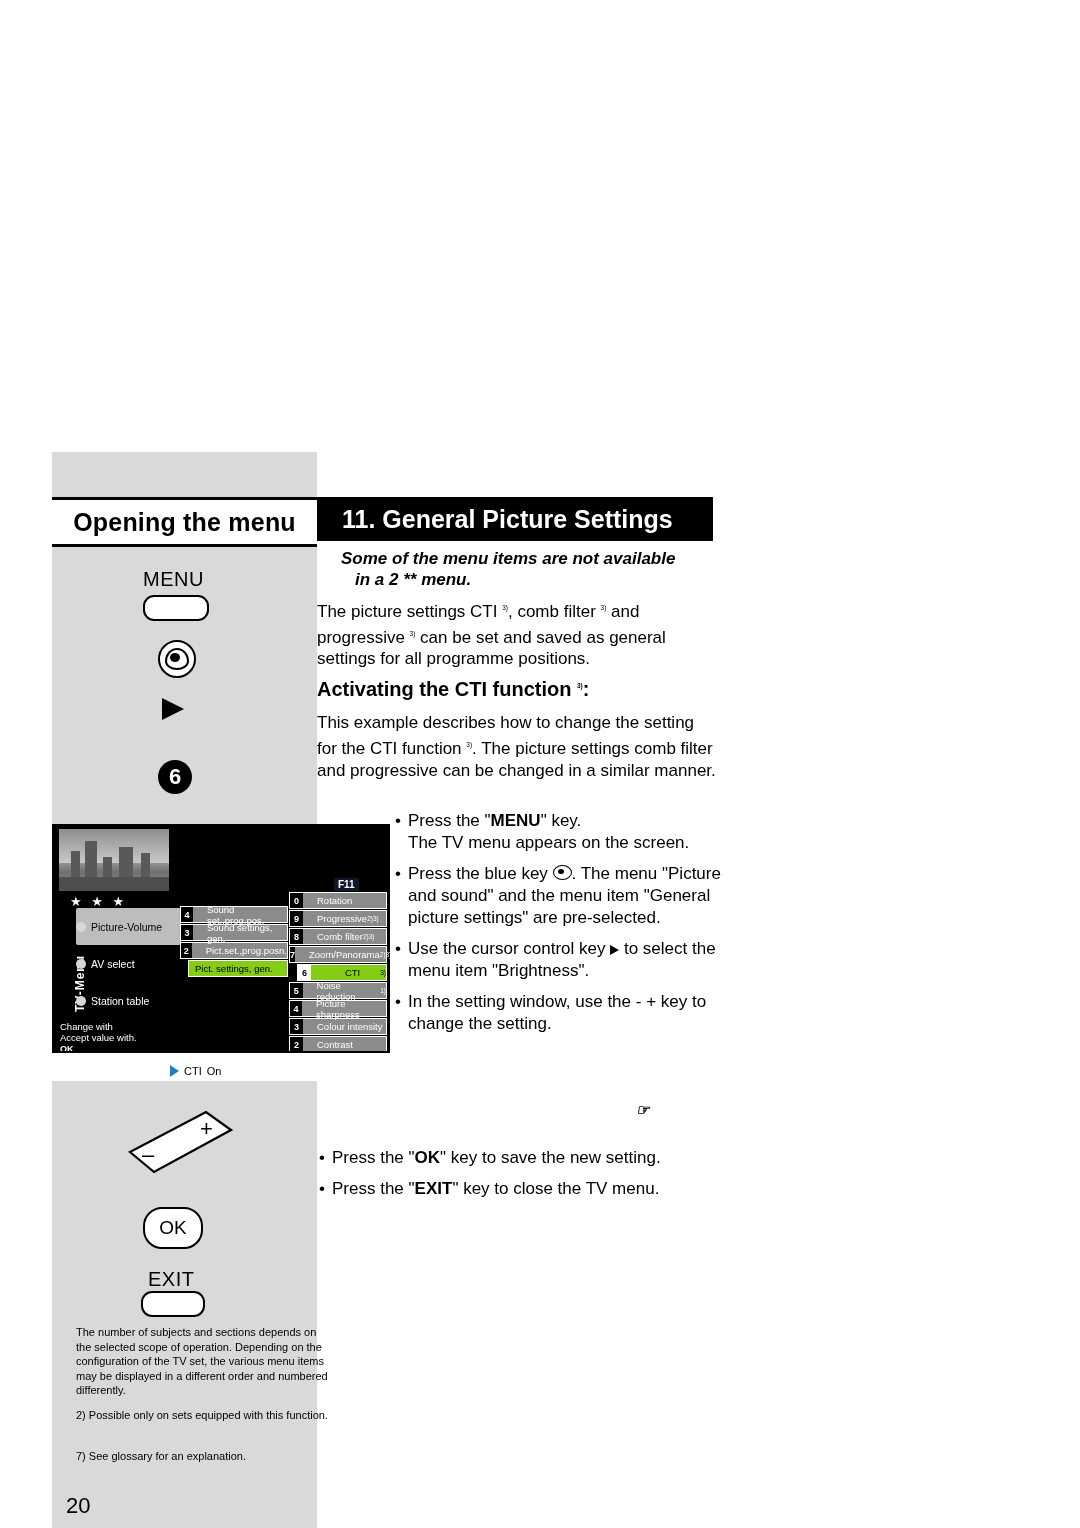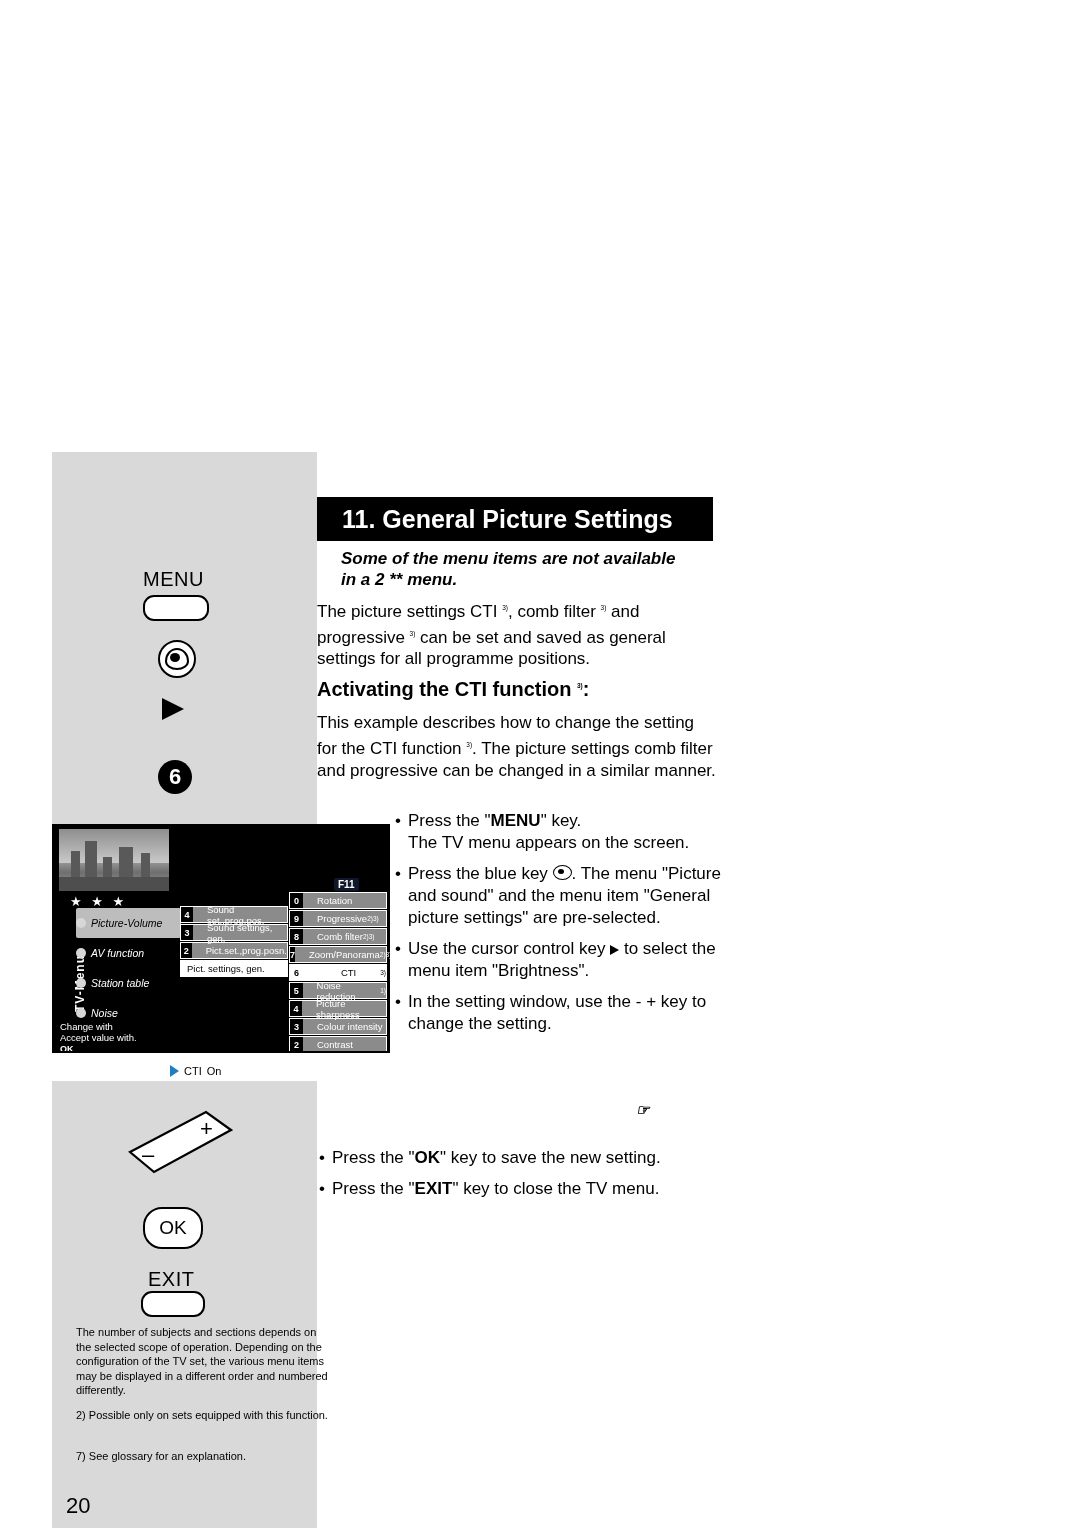--- a/index.html
+++ b/index.html
@@ -34,33 +34,33 @@
   
   .tv{position:absolute;left:52px;top:824px;width:338px;height:257px;background:#000;}
   .tv-photo{position:absolute;left:7px;top:5px;width:110px;height:62px;background:linear-gradient(#7a7a7a,#b5b5b5 40%,#6f6f6f 70%,#9a9a9a);overflow:hidden;}
   .tv-photo .sky{position:absolute;left:0;top:0;width:100%;height:55%;background:linear-gradient(#8e8e8e,#c9c9c9);}
   .tv-photo .bld{position:absolute;bottom:10px;width:9px;background:#595959;}
   .tv-photo .grd{position:absolute;left:0;bottom:0;width:100%;height:14px;background:#4e4e4e;}
   .stars{position:absolute;left:18px;top:70px;color:#fff;font-size:13px;letter-spacing:3px;}
   .tvmenu-vert{position:absolute;left:5px;top:82px;width:24px;height:110px;}
   .tvmenu-vert span{display:block;transform:rotate(-90deg);transform-origin:left top;position:absolute;left:16px;top:106px;color:#fff;font-size:12px;font-weight:bold;letter-spacing:1px;white-space:nowrap;}
   .left-items{position:absolute;left:24px;top:84px;width:105px;}
-  .li{position:relative;height:30px;display:flex;align-items:center;color:#fff;font-size:10.5px;font-style:italic;}
+  .li{position:relative;height:37px;display:flex;align-items:center;color:#fff;font-size:10.5px;}
   .li .dot{width:10px;height:10px;border-radius:50%;background:#d7d7d7;margin-right:5px;flex:0 0 auto;}
   .li.sel{background:#bdbdbd;color:#000;border-radius:2px;}
   .change-box{position:absolute;left:5px;top:194px;width:105px;height:40px;background:#000;color:#fff;font-size:9.5px;line-height:11px;padding:3px 3px;box-sizing:border-box;}
   .change-box b{font-size:9px;font-weight:bold;}
   .bottom-bar{position:absolute;left:0;bottom:0;width:338px;height:28px;background:#fff;border-top:2px solid #000;}
   .bottom-inner{position:absolute;left:118px;bottom:4px;display:flex;align-items:center;gap:5px;font-size:11px;}
   .bottom-inner .tri{width:0;height:0;border-left:9px solid #1d7fc0;border-top:6px solid transparent;border-bottom:6px solid transparent;}
   .midcol{position:absolute;left:128px;top:82px;width:108px;}
   .mrow{height:17px;display:flex;align-items:center;color:#fff;font-size:9.5px;background:#8b8b8b;border:1px solid #ffffff;box-sizing:border-box;margin-bottom:1px;}
   .mrow .n{width:13px;text-align:center;font-weight:bold;color:#fff;background:#000;height:100%;display:flex;align-items:center;justify-content:center;font-size:9px;}
   .mrow .t{padding-left:14px;}
-  .mrow.hl{background:#ffffff;color:#000;}
+  .mrow.hl{background:#84cc16;color:#000;margin-left:8px;}
   .rightcol{position:absolute;left:237px;top:68px;width:98px;}
   .f11{position:absolute;left:282px;top:54px;background:#0f172a;color:#fff;font-size:10px;font-weight:bold;padding:1px 4px;border-radius:2px;}
   .sup{font-size:6.5px;vertical-align:super;}
 
   
   .rt{position:absolute;left:317px;width:400px;}
   .note{position:absolute;left:317px;top:548px;width:400px;font-size:17px;font-weight:bold;font-style:italic;line-height:21px;}
   .hand{position:absolute;left:319px;top:551px;font-size:15px;}
   .para{font-size:17px;line-height:22px;}
   .h2{font-size:20px;font-weight:bold;}
@@ -77,20 +77,23 @@
   .foot{position:absolute;left:52px;width:255px;font-size:11px;line-height:14.5px;margin-left:24px;}
   .pagenum{position:absolute;left:66px;top:1493px;font-size:22px;}
 </style>
 </head>
 <body>
 
 <div class="page">
 
   <div class="grey-col"></div>
 
+  <div class="hdr-left">
+    <span>Opening the menu</span>
+  </div>
   <div class="hdr-right">
     <span>11. General Picture Settings</span>
   </div>
 
   <div class="menu-label">MENU</div>
   <div class="btn-oval"></div>
 
   <div class="eye-btn"></div>
   <div class="eye-inner"></div>
   <div class="eye-pupil"></div>
@@ -127,21 +130,21 @@
       <span>TV-Menu</span>
     </div>
 
     <div class="left-items">
       <div class="li sel">
           <span class="dot"></span>
           <span>Picture-Volume</span>
         </div>
       <div class="li">
           <span class="dot"></span>
-          <span>AV function</span>
+          <span>AV select</span>
         </div>
       <div class="li">
           <span class="dot"></span>
           <span>Station table</span>
         </div>
       <div class="li">
           <span class="dot"></span>
           <span>Noise</span>
         </div>
       <div class="li">
@@ -229,21 +232,21 @@
         <span class="tri"></span>
         <span>CTI</span>
         <span>On</span>
       </div>
     </div>
   </div>
 
   <div class="note">
     <span class="hand">☞</span>
     <span style="margin-left:24px;display:inline-block;">Some of the menu items are not available</span><br>
-    <span style="margin-left:24px;display:inline-block;">in a 2 ** menu.</span>
+    <span style="margin-left:38px;display:inline-block;">in a 2 ** menu.</span>
   </div>
 
   <div class="rt para" style="top:597px;">
     The picture settings CTI <span class="sup">3)</span>, comb filter <span class="sup">3)</span> and progressive <span class="sup">3)</span> can be set and saved as general settings for all programme positions.
   </div>
 
   <div class="rt h2" style="top:678px;">
     Activating the CTI function <span class="sup">3)</span>:
   </div>
 

